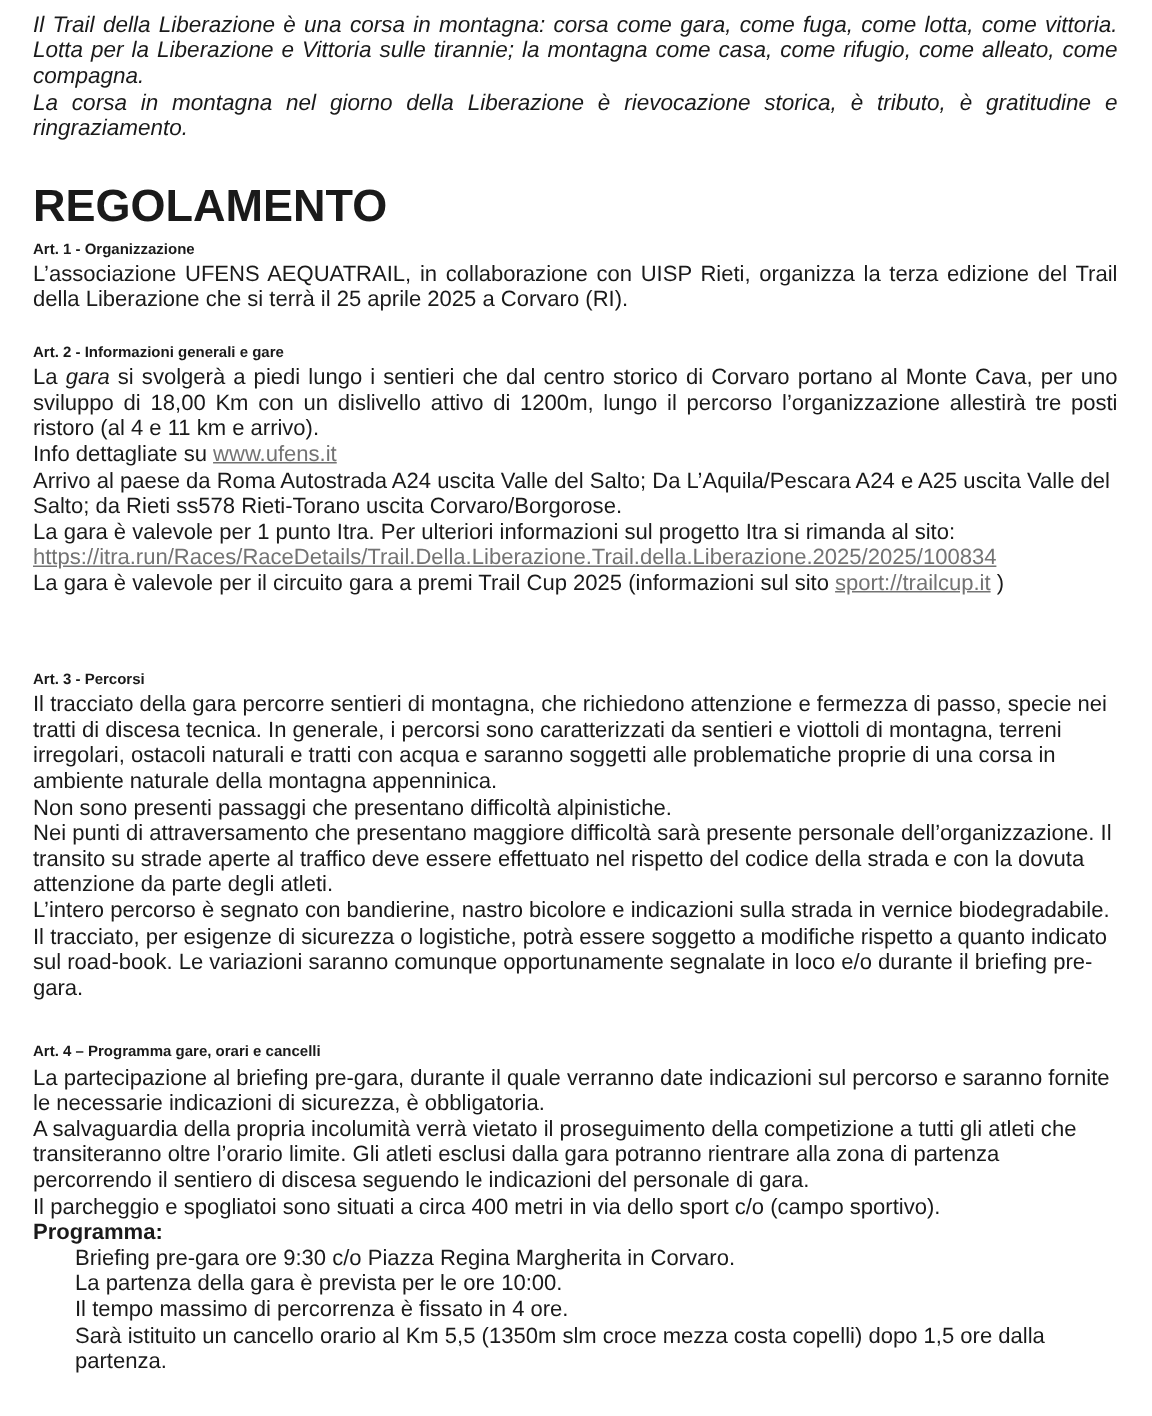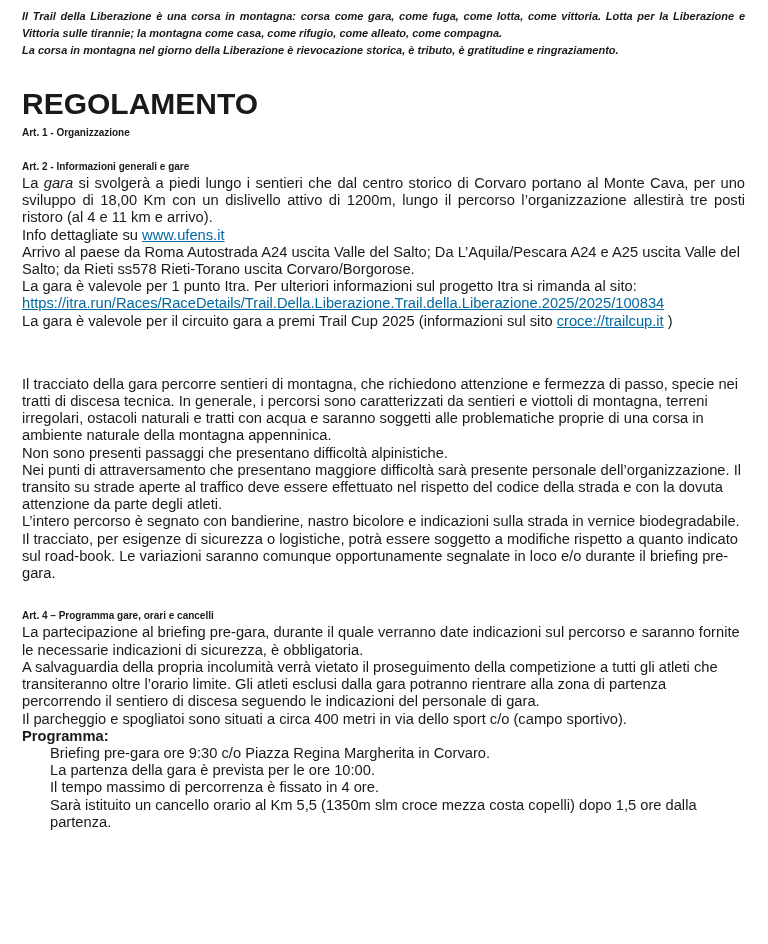--- a/index.html
+++ b/index.html
@@ -21,22 +21,22 @@
   }
   .page-title {
     font-size: 30px;
     font-weight: bold;
     text-align: center;
     line-height: 37px;
     margin: 0 0 17px 0;
     letter-spacing: 0px;
   }
   .intro-p {
-    font-size: 11px;
-    font-weight: bold;
+    font-size: 15px;
+    font-weight: normal;
     font-style: italic;
     line-height: 17.2px;
     text-align: justify;
     margin: 0;
   }
   .regolamento {
     font-size: 30px;
     font-weight: bold;
     line-height: 34px;
     margin: 27px 0 3px 0;
@@ -53,21 +53,21 @@
   }
   .body-text {
     font-size: 14.7px;
     line-height: 17.2px;
     margin: 0;
   }
   .justify { text-align: justify; }
   .bold { font-weight: bold; }
   .italic { font-style: italic; }
   a.link {
-    color: #0369a1;
+    color: #737373;
     text-decoration: underline;
     cursor: pointer;
   }
   .prog-item {
     padding-left: 28px;
     font-size: 14.7px;
     line-height: 17.2px;
   }
 </style>
 </head>
@@ -78,33 +78,35 @@
 
   <div>
     <p class="intro-p">Il Trail della Liberazione è una corsa in montagna: corsa come gara, come fuga, come lotta, come vittoria. Lotta per la Liberazione e Vittoria sulle tirannie; la montagna come casa, come rifugio, come alleato, come compagna.</p>
     <p class="intro-p">La corsa in montagna nel giorno della Liberazione è rievocazione storica, è tributo, è gratitudine e ringraziamento.</p>
   </div>
 
   <h2 class="regolamento">REGOLAMENTO</h2>
 
   <div class="art">
     <p class="art-heading">Art. 1 - Organizzazione</p>
+    <p class="body-text justify">L’associazione UFENS AEQUATRAIL, in collaborazione con UISP Rieti, organizza la terza edizione del Trail della Liberazione che si terrà il 25 aprile 2025 a Corvaro (RI).</p>
   </div>
 
   <div class="art art-gap-1">
     <p class="art-heading">Art. 2 - Informazioni generali e gare</p>
     <p class="body-text justify"><span>La </span><span class="italic">gara</span><span> si svolgerà a piedi lungo i sentieri che dal centro storico di Corvaro portano al Monte Cava, per uno sviluppo di 18,00 Km con un dislivello attivo di 1200m, lungo il percorso l’organizzazione allestirà tre posti ristoro (al 4 e 11 km e arrivo).</span></p>
     <p class="body-text"><span>Info dettagliate su </span><a class="link">www.ufens.it</a></p>
     <p class="body-text">Arrivo al paese da Roma Autostrada A24 uscita Valle del Salto; Da L’Aquila/Pescara A24 e A25 uscita Valle del Salto; da Rieti ss578 Rieti-Torano uscita Corvaro/Borgorose.</p>
     <p class="body-text">La gara è valevole per 1 punto Itra. Per ulteriori informazioni sul progetto Itra si rimanda al sito:</p>
     <p class="body-text"><a class="link">https://itra.run/Races/RaceDetails/Trail.Della.Liberazione.Trail.della.Liberazione.2025/2025/100834</a></p>
-    <p class="body-text"><span>La gara è valevole per il circuito gara a premi Trail Cup 2025 (informazioni sul sito </span><a class="link">croce://trailcup.it</a><span> )</span></p>
+    <p class="body-text"><span>La gara è valevole per il circuito gara a premi Trail Cup 2025 (informazioni sul sito </span><a class="link">sport://trailcup.it</a><span> )</span></p>
   </div>
 
   <div class="art art-gap-3">
+    <p class="art-heading">Art. 3 - Percorsi</p>
     <p class="body-text">Il tracciato della gara percorre sentieri di montagna, che richiedono attenzione e fermezza di passo, specie nei tratti di discesa tecnica. In generale, i percorsi sono caratterizzati da sentieri e viottoli di montagna, terreni irregolari, ostacoli naturali e tratti con acqua e saranno soggetti alle problematiche proprie di una corsa in ambiente naturale della montagna appenninica.</p>
     <p class="body-text">Non sono presenti passaggi che presentano difficoltà alpinistiche.</p>
     <p class="body-text">Nei punti di attraversamento che presentano maggiore difficoltà sarà presente personale dell’organizzazione. Il transito su strade aperte al traffico deve essere effettuato nel rispetto del codice della strada e con la dovuta attenzione da parte degli atleti.</p>
     <p class="body-text">L’intero percorso è segnato con bandierine, nastro bicolore e indicazioni sulla strada in vernice biodegradabile. Il tracciato, per esigenze di sicurezza o logistiche, potrà essere soggetto a modifiche rispetto a quanto indicato sul road-book. Le variazioni saranno comunque opportunamente segnalate in loco e/o durante il briefing pre-gara.</p>
   </div>
 
   <div class="art art-gap-15">
     <p class="art-heading">Art. 4 – Programma gare, orari e cancelli</p>
     <p class="body-text">La partecipazione al briefing pre-gara, durante il quale verranno date indicazioni sul percorso e saranno fornite le necessarie indicazioni di sicurezza, è obbligatoria.</p>
     <p class="body-text">A salvaguardia della propria incolumità verrà vietato il proseguimento della competizione a tutti gli atleti che transiteranno oltre l’orario limite. Gli atleti esclusi dalla gara potranno rientrare alla zona di partenza percorrendo il sentiero di discesa seguendo le indicazioni del personale di gara.</p>

